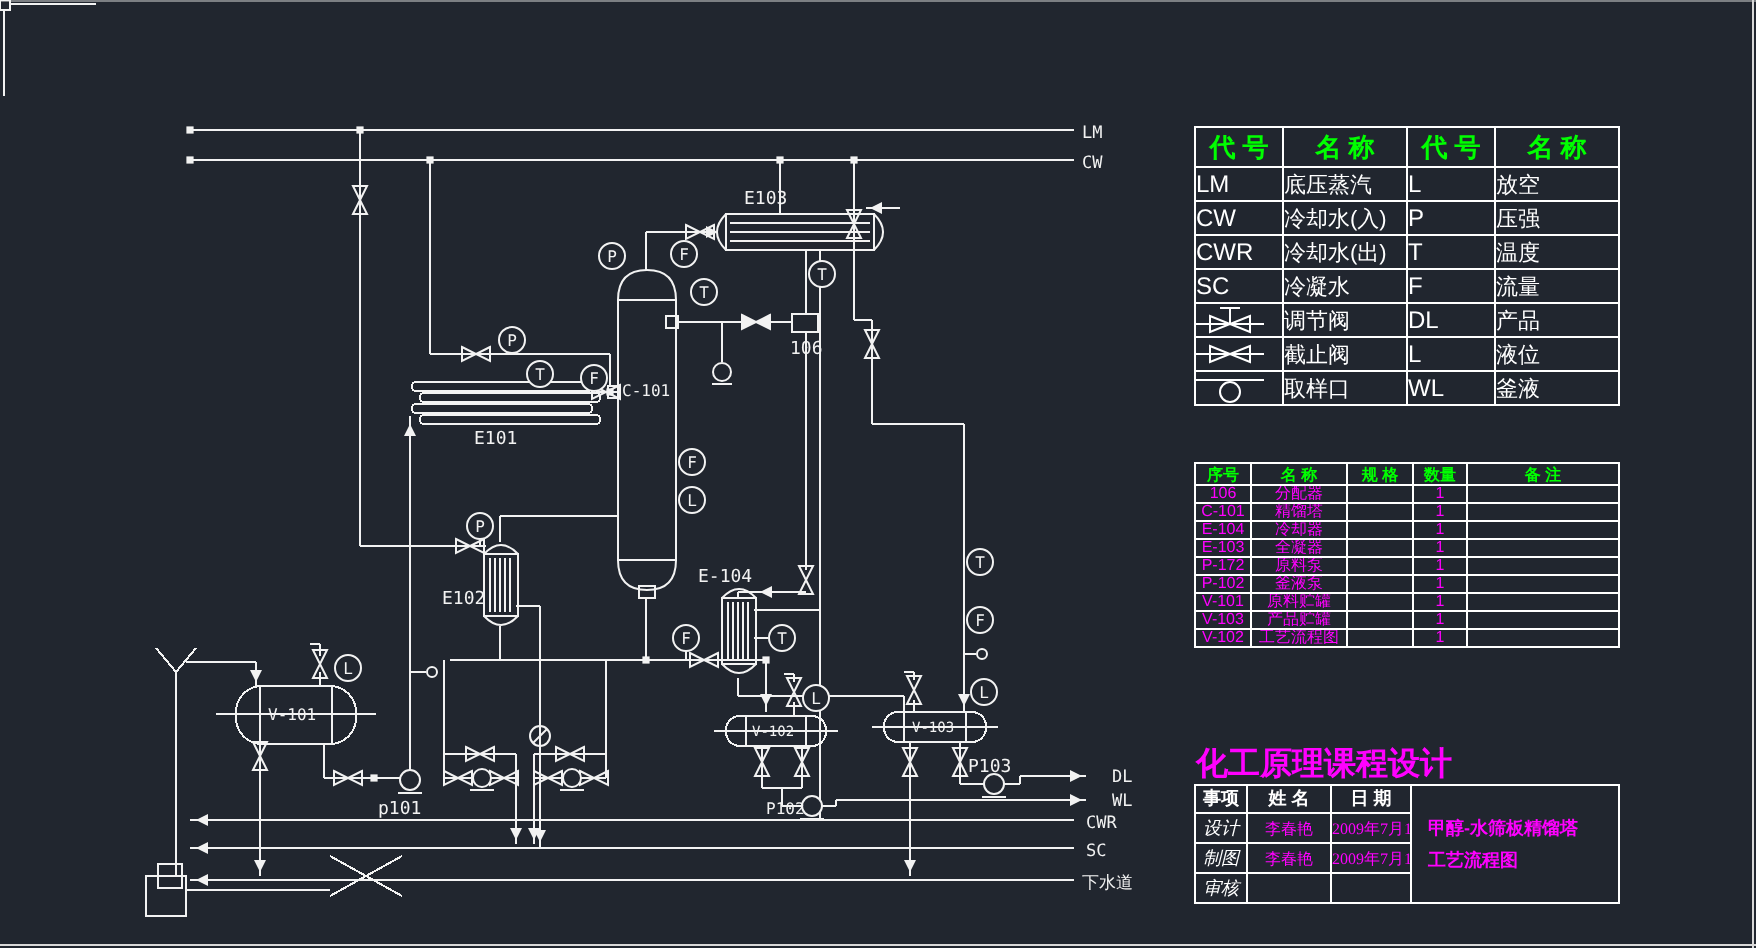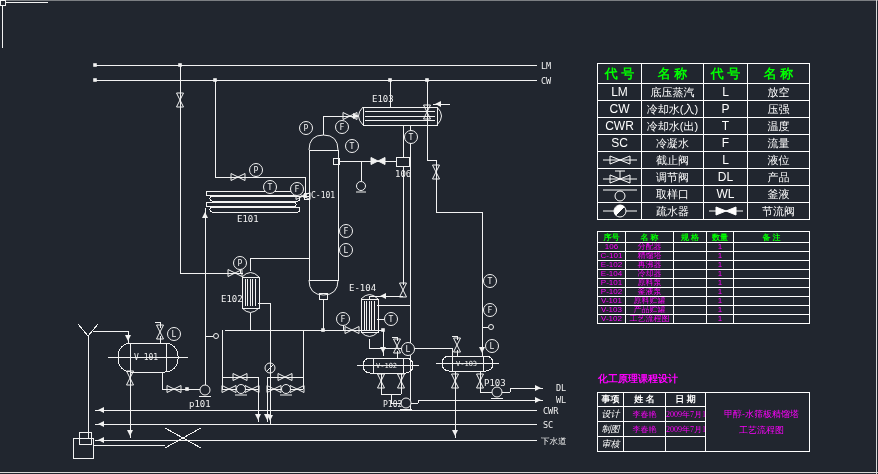--- a/index.html
+++ b/index.html
@@ -3,35 +3,35 @@
 <meta charset="utf-8">
 <style>
   html,body{margin:0;padding:0;background:#14171c;}
   #screen{position:relative;width:878px;height:474px;background:#21262f;overflow:hidden;
           font-family:"Liberation Sans",sans-serif;}
   .border-line{position:absolute;background:#d8d8d8;}
   svg text{font-family:"DejaVu Sans Mono",monospace;}
   
   table{border-collapse:collapse;table-layout:fixed;}
   td,th{border:1px solid #ffffff;padding:0;overflow:hidden;white-space:nowrap;}
-  #legend-table{position:absolute;left:597px;top:63px;width:212px;color:#fff;text-align:center;}
+  #legend-table{position:absolute;left:597px;top:63px;width:212px;color:#fff;}
   #legend-table th{height:19px;font-size:13px;font-weight:bold;color:#00ff00;}
   #legend-table td{height:16px;font-size:12px;}
   #legend-table td.lgd-name{font-size:11px;}
   #equip-table{position:absolute;left:597px;top:231px;width:212px;text-align:center;color:#ff00ff;padding-left:21px;}
   #equip-table th{height:10px;font-size:8px;color:#00ff00;font-weight:bold;line-height:9px;}
   #equip-table td{height:8px;font-size:8px;line-height:8px;}
-  #title-course{position:absolute;left:598px;top:372px;font-size:10px;font-weight:bold;color:#ff00ff;}
+  #title-course{position:absolute;left:598px;top:372px;font-size:16px;font-weight:bold;color:#ff00ff;}
   #title-table{position:absolute;left:597px;top:392px;width:212px;text-align:center;}
   #title-table th{height:10px;font-size:9px;color:#fff;font-weight:bold;}
   #title-table td{height:14px;font-size:9px;}
   #title-table td.rowlab{color:#fff;font-style:italic;}
   #title-table td.val{color:#ff00ff;font-size:8px;font-family:Liberation Serif, serif;}
-  #drawing-title-cell{vertical-align:middle;text-align:center;padding-left:8px;color:#ff00ff;
-     font-size:12px;line-height:16px;font-weight:normal;}
+  #drawing-title-cell{vertical-align:middle;text-align:left;padding-left:8px;color:#ff00ff;
+     font-size:12px;line-height:16px;font-weight:bold;}
   .symcell svg{vertical-align:middle;}
 </style>
 </head>
 <body>
 
 <div id="screen">
 
   <div class="border-line" style="left:0;top:0;width:878px;height:1px;opacity:.5"></div>
   <div class="border-line" style="left:876px;top:0;width:1px;height:474px;"></div>
   <div class="border-line" style="left:0;top:472px;width:878px;height:1px;"></div>
@@ -354,61 +354,47 @@
           <td class="lgd-code">T</td>
           <td class="lgd-name">温度</td>
         </tr>
         <tr>
           <td class="lgd-code">SC</td>
           <td class="lgd-name">冷凝水</td>
           <td class="lgd-code">F</td>
           <td class="lgd-name">流量</td>
         </tr>
         <tr>
-          <td class="lgd-code symcell"><svg width="34" height="14" viewBox="0 0 34 14" stroke="#fff" fill="none">
-              <line x1="0" y1="7" x2="34" y2="7"></line>
-              <path d="M7,3 L17,7 L7,11 Z M27,3 L17,7 L27,11 Z"></path>
-            </svg></td>
-          <td class="lgd-name">截止阀</td>
-          <td class="lgd-code">L</td>
-          <td class="lgd-name">液位</td>
-        </tr>
-        <tr>
           <td class="lgd-code symcell"><svg width="34" height="16" viewBox="0 0 34 16" stroke="#fff" fill="none">
               <line x1="0" y1="10" x2="34" y2="10"></line>
               <path d="M7,6 L17,10 L7,14 Z M27,6 L17,10 L27,14 Z"></path>
               <line x1="17" y1="10" x2="17" y2="2"></line>
               <line x1="12" y1="2" x2="22" y2="2"></line>
             </svg></td>
           <td class="lgd-name">调节阀</td>
           <td class="lgd-code">DL</td>
           <td class="lgd-name">产品</td>
         </tr>
         <tr>
+          <td class="lgd-code symcell"><svg width="34" height="14" viewBox="0 0 34 14" stroke="#fff" fill="none">
+              <line x1="0" y1="7" x2="34" y2="7"></line>
+              <path d="M7,3 L17,7 L7,11 Z M27,3 L17,7 L27,11 Z"></path>
+            </svg></td>
+          <td class="lgd-name">截止阀</td>
+          <td class="lgd-code">L</td>
+          <td class="lgd-name">液位</td>
+        </tr>
+        <tr>
           <td class="lgd-code symcell"><svg width="34" height="16" viewBox="0 0 34 16" stroke="#fff" fill="none">
               <line x1="0" y1="4" x2="34" y2="4"></line>
               <circle cx="17" cy="10" r="5"></circle>
             </svg></td>
           <td class="lgd-name">取样口</td>
           <td class="lgd-code">WL</td>
           <td class="lgd-name">釜液</td>
-        </tr>
-        <tr>
-          <td class="lgd-code symcell"><svg width="34" height="14" viewBox="0 0 34 14" stroke="#fff" fill="none">
-              <line x1="0" y1="7" x2="11" y2="7"></line>
-              <line x1="23" y1="7" x2="34" y2="7"></line>
-              <circle cx="17" cy="7" r="6"></circle>
-              <path d="M12.8,11.2 A6,6 0 0 1 21.2,2.8 Z" fill="#fff"></path>
-            </svg></td>
-          <td class="lgd-name">疏水器</td>
-          <td class="lgd-code symcell"><svg width="34" height="14" viewBox="0 0 34 14" stroke="#fff" fill="#fff">
-              <line x1="0" y1="7" x2="34" y2="7"></line>
-              <path d="M7,3 L17,7 L7,11 Z M27,3 L17,7 L27,11 Z"></path>
-            </svg></td>
-          <td class="lgd-name">节流阀</td>
         </tr>
       </tbody>
     <colgroup>
         <col style="width:44px">
         <col style="width:62px">
         <col style="width:44px">
         <col style="width:62px">
       </colgroup>
   </table>
 
@@ -438,35 +424,35 @@
           <td></td>
         </tr>
         <tr>
           <td>C-101</td>
           <td>精馏塔</td>
           <td></td>
           <td>1</td>
           <td></td>
         </tr>
         <tr>
-          <td>E-102</td>
-          <td>再沸器</td>
-          <td></td>
-          <td>1</td>
-          <td></td>
-        </tr>
-        <tr>
           <td>E-104</td>
           <td>冷却器</td>
           <td></td>
           <td>1</td>
           <td></td>
         </tr>
         <tr>
-          <td>P-101</td>
+          <td>E-103</td>
+          <td>全凝器</td>
+          <td></td>
+          <td>1</td>
+          <td></td>
+        </tr>
+        <tr>
+          <td>P-172</td>
           <td>原料泵</td>
           <td></td>
           <td>1</td>
           <td></td>
         </tr>
         <tr>
           <td>P-102</td>
           <td>釜液泵</td>
           <td></td>
           <td>1</td>

